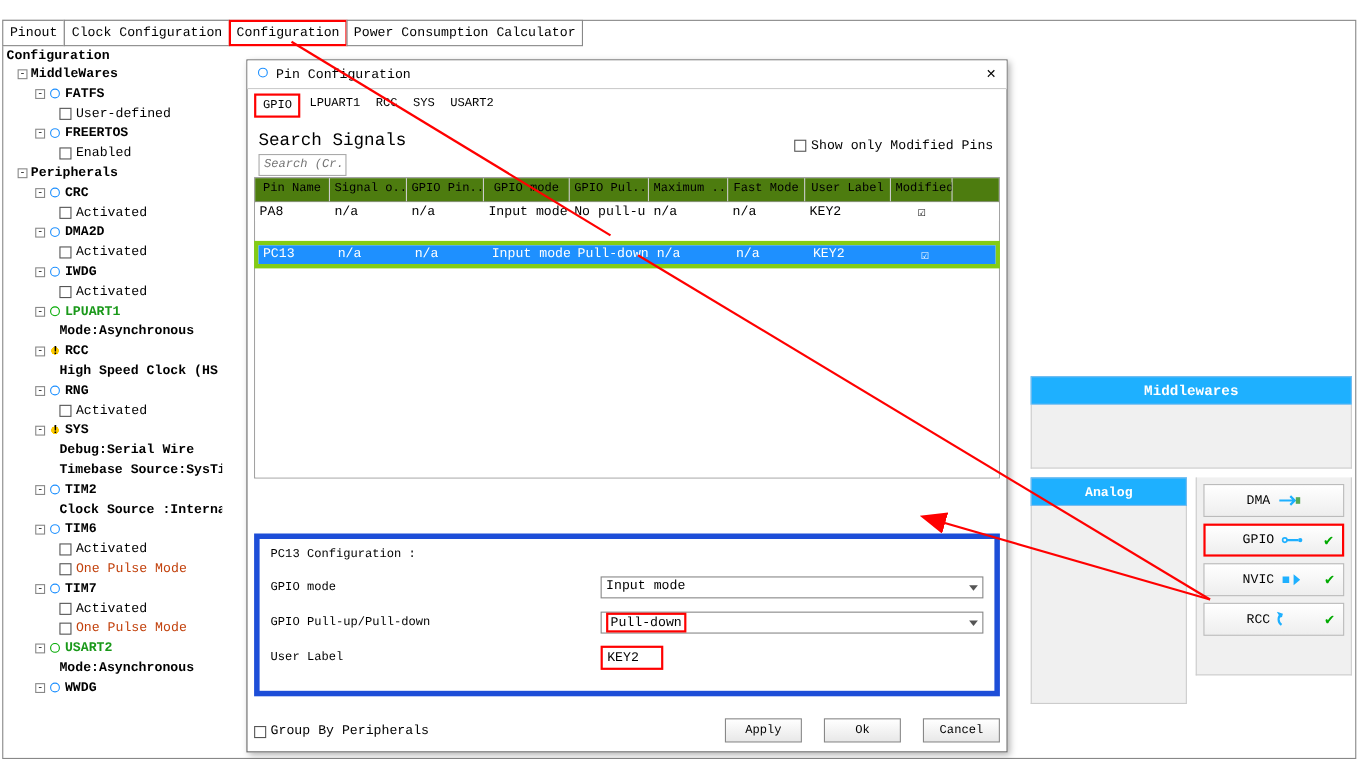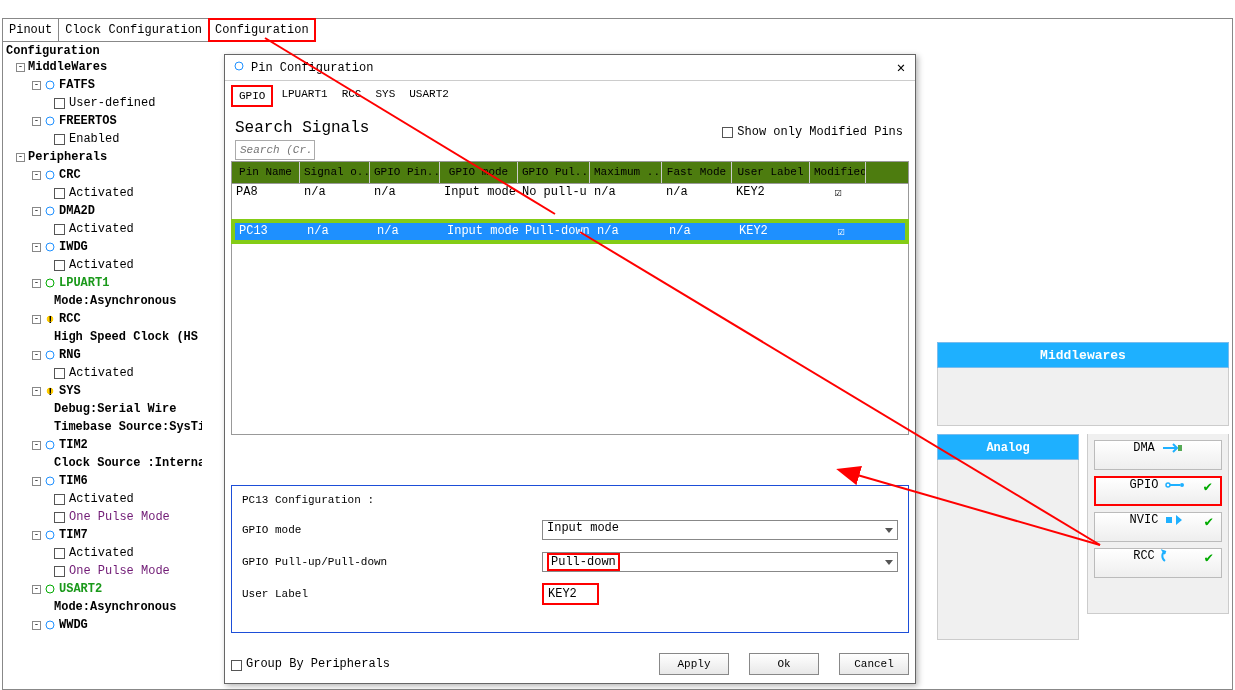--- a/index.html
+++ b/index.html
@@ -14,21 +14,21 @@
 .tree .toggle{display:inline-block;width:9px;height:9px;border:1px solid #888;margin-right:3px;text-align:center;line-height:7px;font-size:9px;background:#fff}
 .tree .gear{display:inline-block;width:12px;height:12px;margin-right:3px;position:relative}
 .gear.blue svg{stroke:#1e90ff;fill:none}
 .gear.green svg{stroke:#0a0;fill:none}
 .gear.warn{background:radial-gradient(circle,#ffcc00 40%,transparent 42%);}
 .gear.warn::after{content:"!";position:absolute;left:3px;top:-2px;font-size:11px;color:#000;font-weight:bold}
 .chk{display:inline-block;width:11px;height:11px;border:1px solid #555;margin-right:4px;background:#fff}
 .lbl{font-size:12px}
 .lbl.bold{font-weight:bold}
 .lbl.green{color:#1a991a;font-weight:bold}
-.lbl.grey{color:#701a75}
+.lbl.grey{color:#c2410c}
 .indent1{padding-left:12px}
 .indent2{padding-left:28px}
 .indent3{padding-left:50px}
 
 .dialog{position:absolute;left:224px;top:54px;width:692px;height:630px;background:#fff;border:1px solid #666;box-shadow:2px 2px 6px rgba(0,0,0,0.3);z-index:5}
 .dlg-title{height:26px;background:#fff;border-bottom:1px solid #ccc;display:flex;align-items:center;padding:0 8px;position:relative}
 .dlg-title .gear{margin-right:6px}
 .dlg-close{position:absolute;right:6px;top:4px;width:16px;height:16px;cursor:pointer;font-size:14px;text-align:center}
 .dlg-tabs{display:flex;padding:4px 6px;border-bottom:none}
 .dlg-tab{padding:3px 6px;margin-right:2px;font-size:11px;cursor:pointer}
@@ -40,51 +40,52 @@
 .grid{margin:0 6px;border:1px solid #999}
 .grid-head{display:flex;background:#4d7c0f;border-bottom:1px solid #999;height:22px}
 .grid-head .gc{border-right:1px solid #ccc;padding:4px 4px;font-size:11px;overflow:hidden;white-space:nowrap;text-align:center}
 .grid-row{display:flex;height:17px;font-size:11px}
 .grid-row .gc{padding:1px 4px;overflow:hidden;white-space:nowrap}
 .grid-row.r1{background:#fff}
 .grid-row.sel{background:#1e90ff;color:#fff}
 .gc.c0{width:68px}.gc.c1{width:70px}.gc.c2{width:70px}.gc.c3{width:78px}.gc.c4{width:72px}.gc.c5{width:72px}.gc.c6{width:70px}.gc.c7{width:78px}.gc.c8{width:56px;text-align:center}
 .grid-body{height:250px;background:#fff}
 .redline-row{border:4px solid #84cc16;margin:0 6px}
-.config-section{position:absolute;left:6px;right:6px;top:430px;bottom:50px;border:1px solid #1d4ed8;padding:8px 10px}
+.config-section{position:absolute;left:6px;right:6px;top:430px;bottom:50px;border:5px solid #1d4ed8;padding:8px 10px}
 .cfg-title{font-size:11px;margin-bottom:8px}
 .cfg-row{display:flex;align-items:center;height:32px}
 .cfg-label{width:300px;font-size:11px}
 .cfg-select{flex:1;height:20px;border:1px solid #888;background:#fff;padding:0 4px;font-size:11px;position:relative}
 .cfg-select::after{content:"";position:absolute;right:4px;top:7px;border-left:4px solid transparent;border-right:4px solid transparent;border-top:5px solid #555}
 .red-box-val{border:2px solid red;display:inline-block;padding:0 2px}
 .dlg-footer{position:absolute;left:6px;right:6px;bottom:8px;display:flex;align-items:center}
 .grpby{display:flex;align-items:flex-end;font-size:11px}
 .btns{margin-left:auto;display:flex;gap:20px}
 .btn{width:70px;height:22px;border:1px solid #888;background:linear-gradient(#fff,#e8e8e8);font-size:11px;display:flex;align-items:center;justify-content:center;cursor:pointer}
 
 .right-panel{position:absolute;right:6px;top:342px;width:292px;z-index:1}
 .rp-head{background:#1eb0ff;color:#fff;text-align:center;height:26px;line-height:26px;font-weight:bold;font-size:13px;border:1px solid #7abced}
 .rp-body{height:58px;background:#f0f0f0;border:1px solid #ccc;border-top:none}
 .rp-row{display:flex;gap:8px;margin-top:8px}
 .rp-half{flex:1}
 .rp-half .rp-head{font-size:12px}
-.rp-sys-btn{height:30px;border:1px solid #bbb;background:linear-gradient(#fff,#eee);margin-bottom:6px;display:flex;align-items:flex-start;justify-content:center;gap:6px;font-size:11px;cursor:pointer;position:relative}
+.rp-sys-btn{height:30px;border:1px solid #bbb;background:linear-gradient(#fff,#eee);margin-bottom:6px;display:flex;align-items:center;justify-content:center;gap:6px;font-size:11px;cursor:pointer;position:relative}
 .rp-sys-btn .check{color:#0a0;font-size:14px;font-weight:bold;position:absolute;right:8px}
 .rp-gpio-btn{border:2px solid red}
 .icon-svg{width:22px;height:14px}
 svg.annot{position:absolute;left:0;top:0;width:1235px;height:690px;z-index:20;pointer-events:none}
 </style>
 </head>
 <body>
 
 <div class="tabs">
   <div class="tab">Pinout</div>
   <div class="tab">Clock Configuration</div>
   <div class="tab red-box-tab">Configuration</div>
+  <div class="tab">Power Consumption Calculator</div>
 </div>
 <div class="main-border"></div>
 
 <div class="tree-title">Configuration</div>
 
 <div class="tree">
   <div class="row indent1">
       <span class="toggle">-</span>
       <span class="lbl bold">MiddleWares</span>
     </div>

